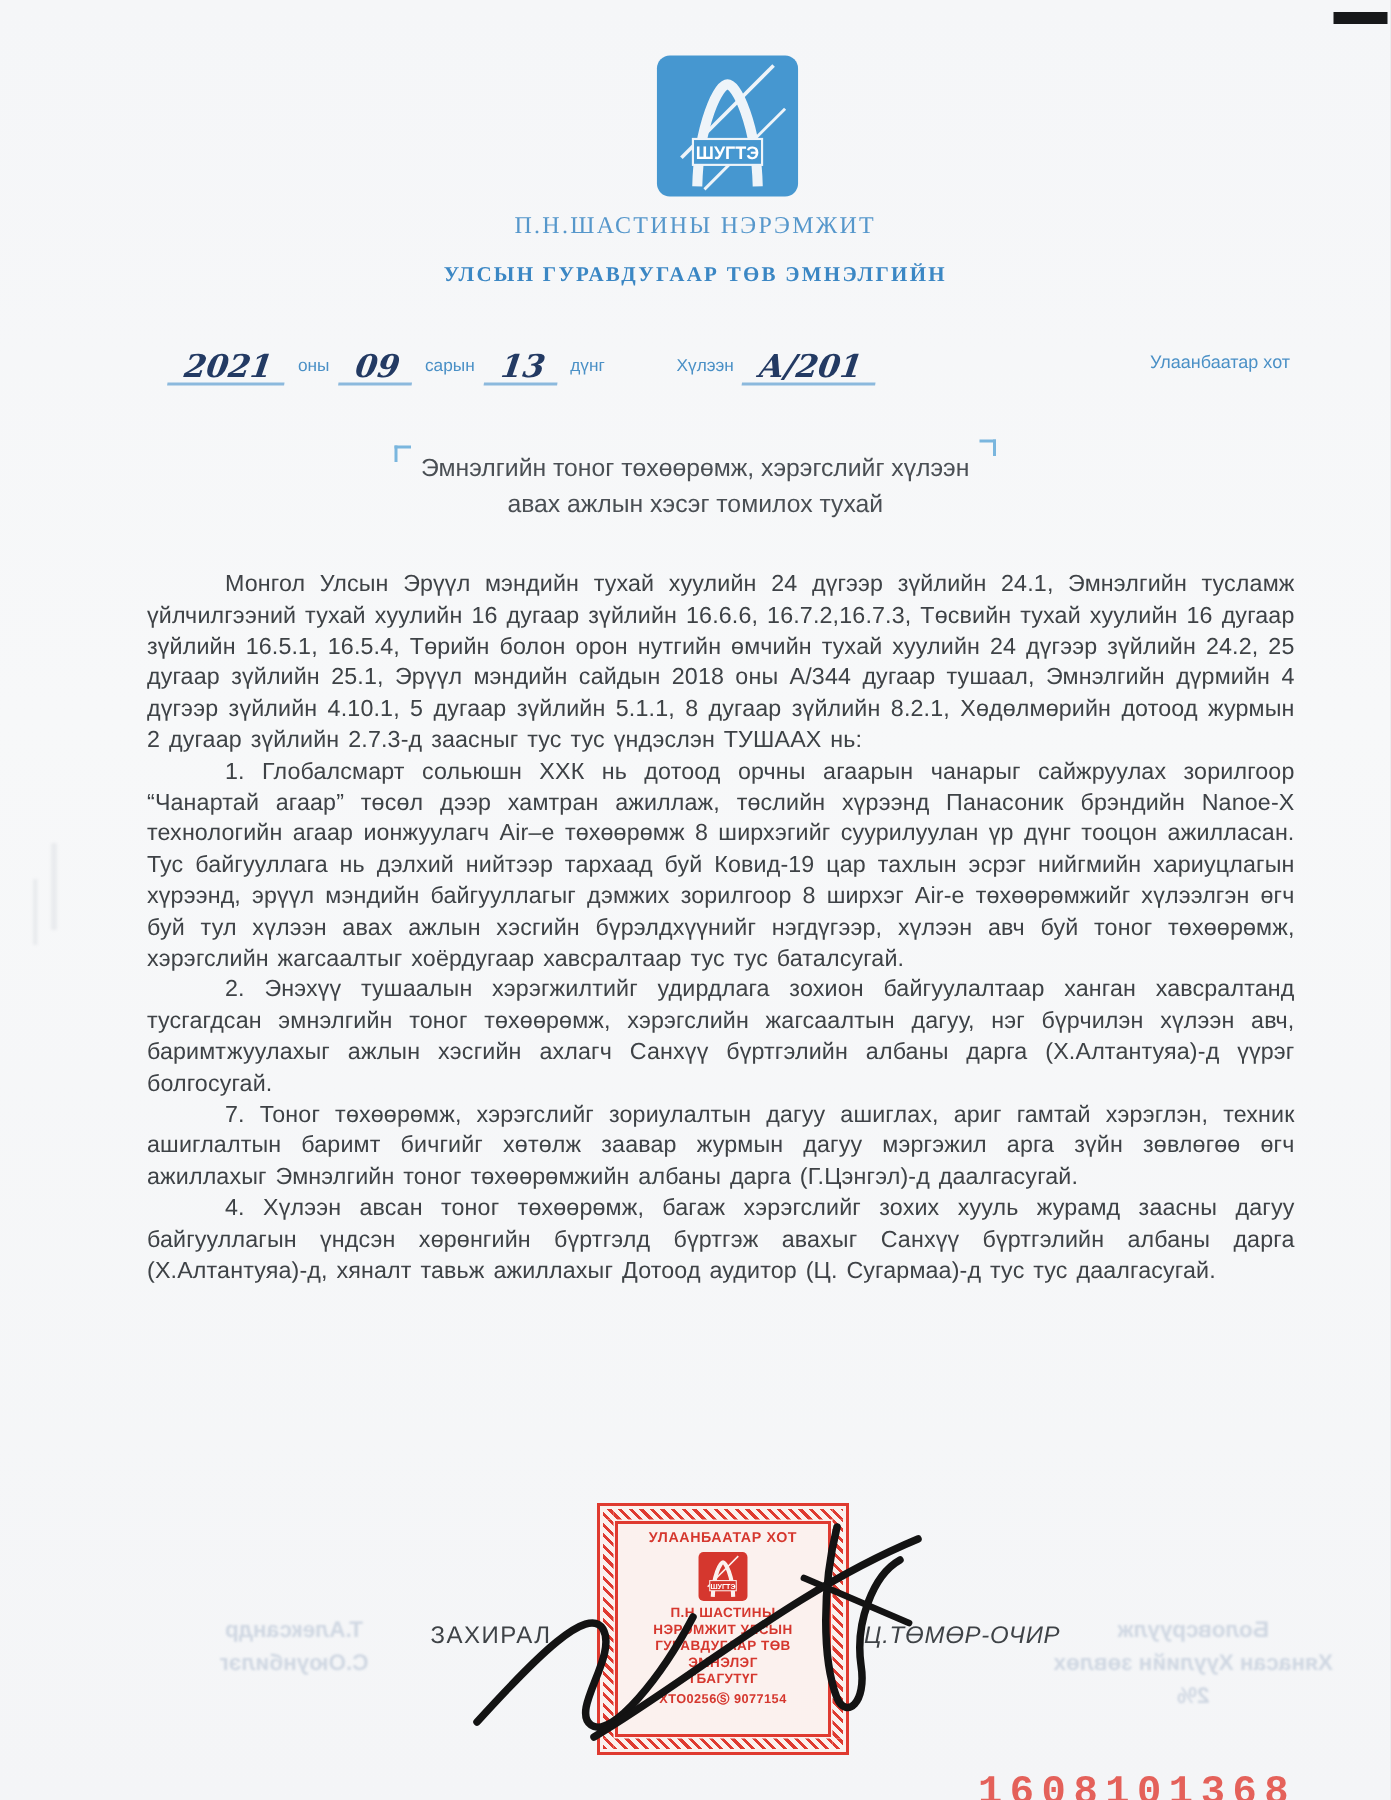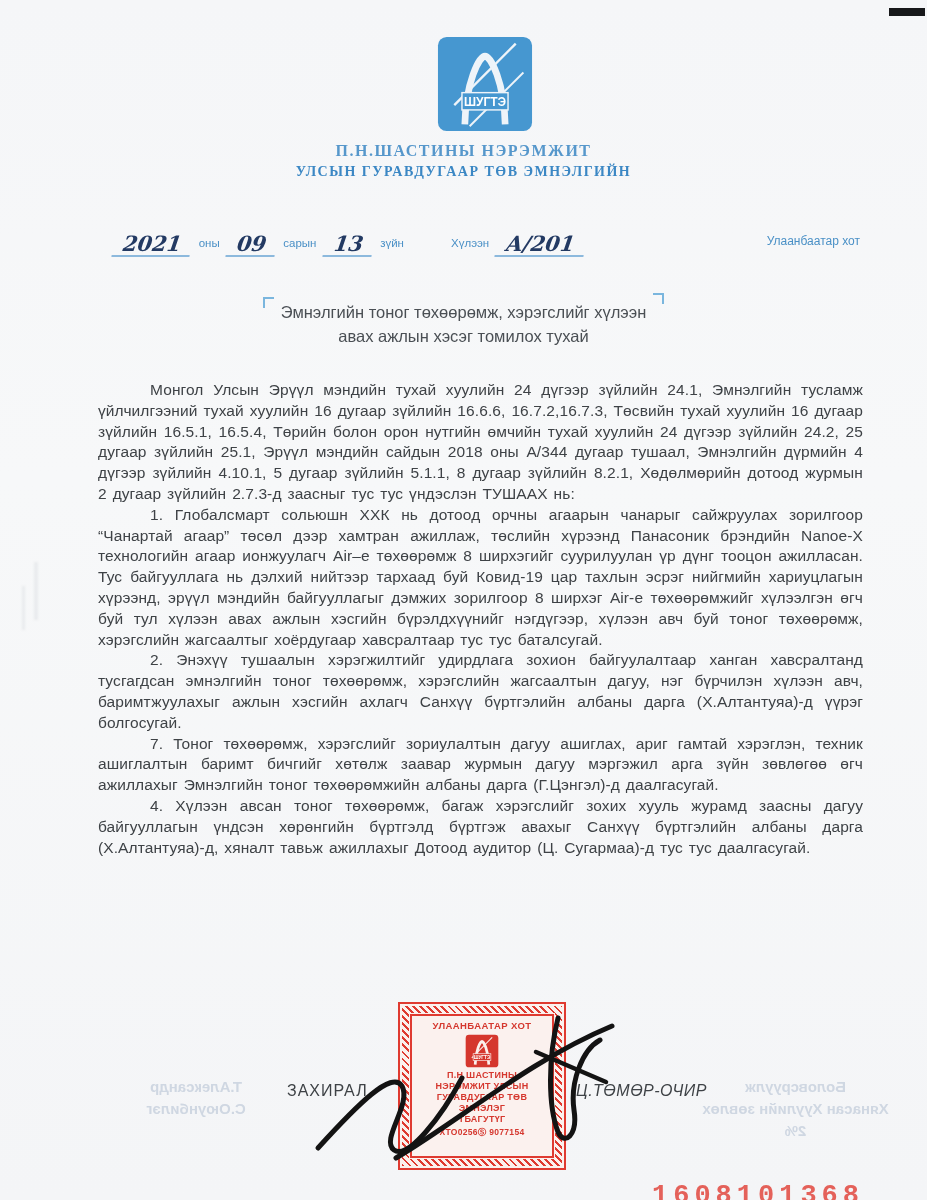--- a/index.html
+++ b/index.html
@@ -13,21 +13,21 @@
   
   .scan-bar{position:absolute;left:889px;top:8px;width:36px;height:8px;background:#17181a;}
   .ghost-mark{position:absolute;background:#9aa3ad;opacity:.14;filter:blur(1px);}
   .gm1{left:34px;top:562px;width:4px;height:58px;}
   .gm2{left:22px;top:586px;width:3px;height:44px;}
   
   .logo{position:absolute;left:437px;top:36px;width:96px;height:96px;}
   
   .org-header{position:absolute;left:0;top:142px;width:100%;text-align:center;
     color:#3b87c4;font-family:"Liberation Serif",serif;}
-  .org-line1{font-size:16px;font-weight:700;letter-spacing:1.5px;margin-bottom:4px;opacity:.85;}
+  .org-line1{font-size:16px;font-weight:400;letter-spacing:1.5px;margin-bottom:16px;opacity:.85;}
   .org-line2{font-size:14px;font-weight:700;letter-spacing:1.5px;margin-bottom:3px;}
   .org-line3{font-size:18px;font-weight:700;letter-spacing:1.5px;}
   
   .dateline{position:absolute;left:95px;top:224px;width:765px;height:40px;color:#4a90c6;font-size:11.5px;}
   .dl-left{position:absolute;left:18px;top:10px;white-space:nowrap;}
   .dl-center{position:absolute;left:352px;top:10px;white-space:nowrap;}
   .dl-right{position:absolute;right:0;top:10px;font-size:12px;}
   .hw{display:inline-block;font-family:"DejaVu Serif",serif;font-style:italic;font-weight:700;
     font-size:21px;color:#233a63;border-bottom:2px solid #8cb9dd;line-height:20px;
     padding:0 10px 1px 10px;transform:skewX(-8deg);vertical-align:-4px;}
@@ -94,21 +94,21 @@
     <div class="org-line2">УЛСЫН  ГУРАВДУГААР  ТӨВ  ЭМНЭЛГИЙН</div>
   </div>
 
   <div class="dateline">
     <div class="dl-left">
       <span class="hw">2021</span>
       <span class="dl-label">оны</span>
       <span class="hw">09</span>
       <span class="dl-label">сарын</span>
       <span class="hw">13</span>
-      <span class="dl-label">зүйн</span>
+      <span class="dl-label">дүнг</span>
     </div>
     <div class="dl-center">
       <span class="dl-label">Хүлээн</span>
       <span class="hw">А/201</span>
     </div>
     <div class="dl-right">Улаанбаатар хот</div>
   </div>
 
   <div class="doc-title">
     <span class="title-wrap">

